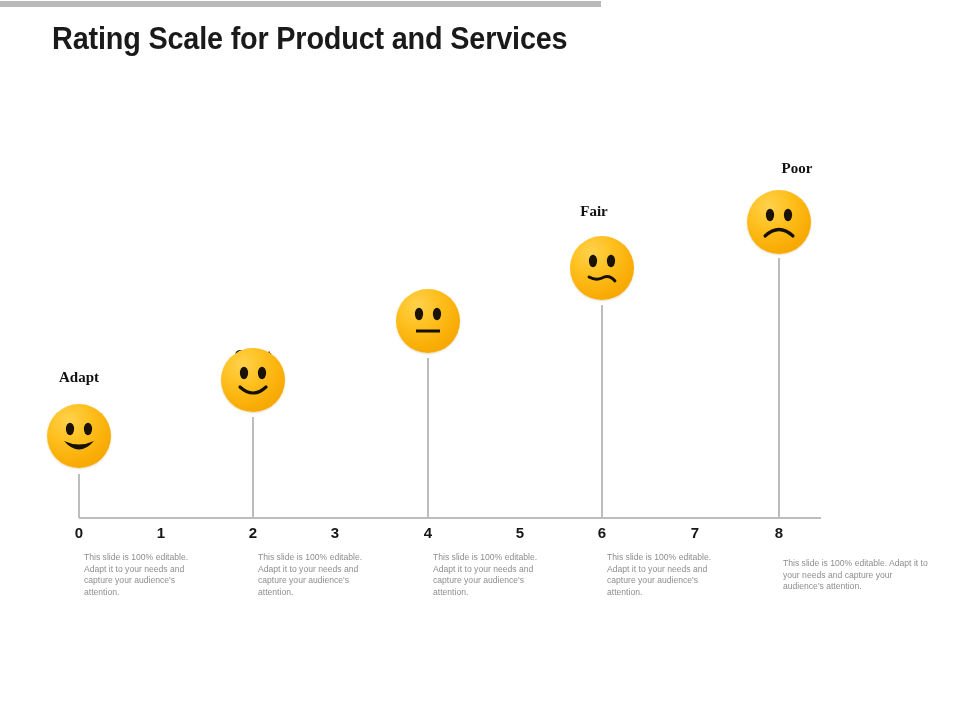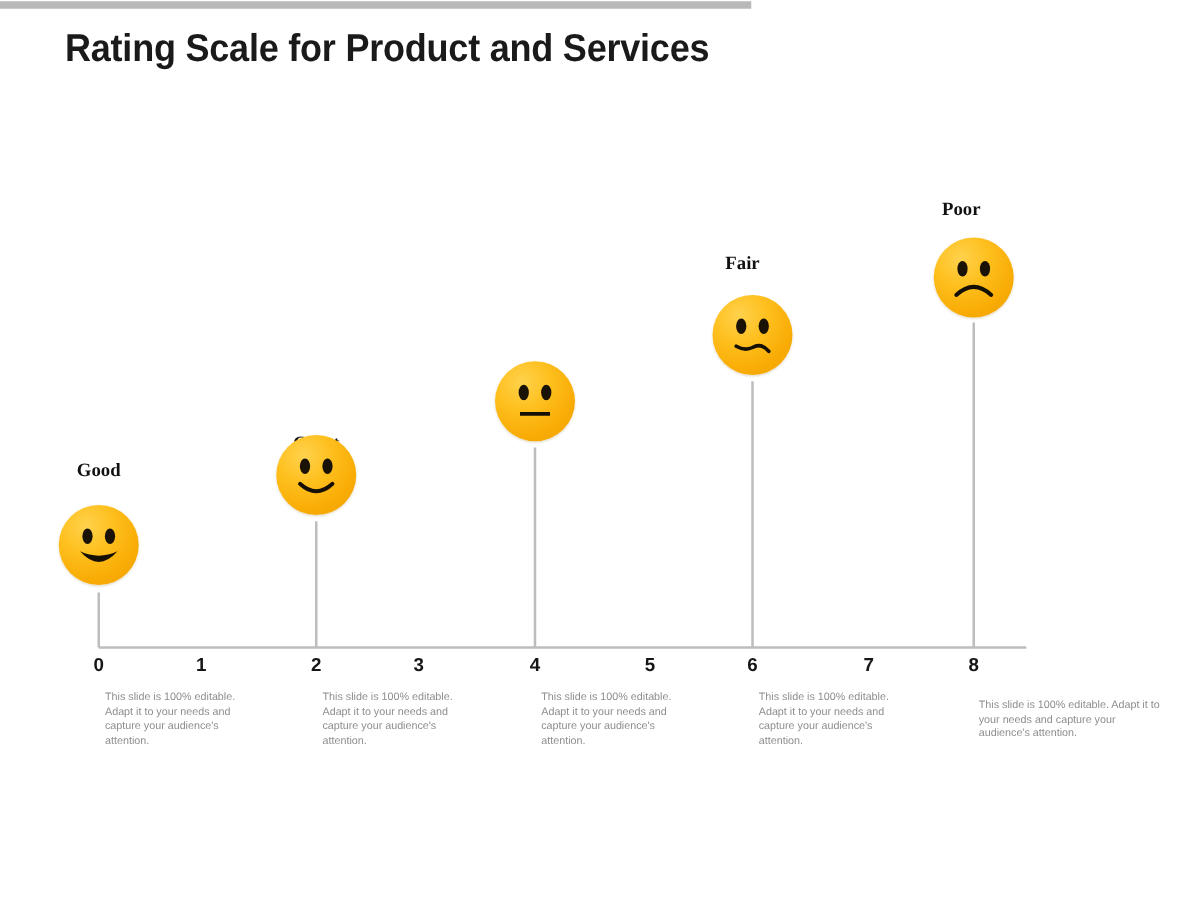--- a/index.html
+++ b/index.html
@@ -148,21 +148,21 @@
     <div class="tick-label" style="left:79px;">0</div>
     <div class="tick-label" style="left:161px;">1</div>
     <div class="tick-label" style="left:253px;">2</div>
     <div class="tick-label" style="left:335px;">3</div>
     <div class="tick-label" style="left:428px;">4</div>
     <div class="tick-label" style="left:520px;">5</div>
     <div class="tick-label" style="left:602px;">6</div>
     <div class="tick-label" style="left:695px;">7</div>
     <div class="tick-label" style="left:779px;">8</div>
 
-    <div class="face-label" style="left:79px; top:369px;">Good</div>
+    <div class="face-label" style="left:79px; top:369px;">Adapt</div>
     <div class="face" style="left:79px; top:404px;">
       <svg viewBox="0 0 64 64">
         <ellipse cx="23" cy="25" rx="4.1" ry="6.2" fill="#1b1206"></ellipse>
         <ellipse cx="41" cy="25" rx="4.1" ry="6.2" fill="#1b1206"></ellipse>
         <path d="M17 37 Q32 54 47 37 Q32 44 17 37 Z" fill="#160f04"></path>
       </svg>
     </div>
 
     <div class="face-label" style="left:253px; top:316px;margin-top:31px;">Great</div>
     <div class="face" style="left:253px; top:348px;">
@@ -184,21 +184,21 @@
 
     <div class="face-label" style="left:594px; top:203px;">Fair</div>
     <div class="face" style="left:602px; top:236px;">
       <svg viewBox="0 0 64 64">
         <ellipse cx="23" cy="25" rx="4.1" ry="6.2" fill="#1b1206"></ellipse>
         <ellipse cx="41" cy="25" rx="4.1" ry="6.2" fill="#1b1206"></ellipse>
         <path d="M19 41 Q26 45 32 42 Q39 38 45 45" fill="none" stroke="#160f04" stroke-width="2.9" stroke-linecap="round"></path>
       </svg>
     </div>
 
-    <div class="face-label" style="left:769px; top:160px;">Poor</div>
+    <div class="face-label" style="left:797px; top:160px;">Poor</div>
     <div class="face" style="left:779px; top:190px;">
       <svg viewBox="0 0 64 64">
         <ellipse cx="23" cy="25" rx="4.1" ry="6.2" fill="#1b1206"></ellipse>
         <ellipse cx="41" cy="25" rx="4.1" ry="6.2" fill="#1b1206"></ellipse>
         <path d="M18 46 Q32 33 46 46" fill="none" stroke="#160f04" stroke-width="3.1" stroke-linecap="round"></path>
       </svg>
     </div>
 
     <div class="note" style="left:84px; top:552px; width:125px;">This slide is 100% editable. Adapt it to your needs and capture your audience's attention.</div>
     <div class="note" style="left:258px; top:552px; width:125px;">This slide is 100% editable. Adapt it to your needs and capture your audience's attention.</div>

